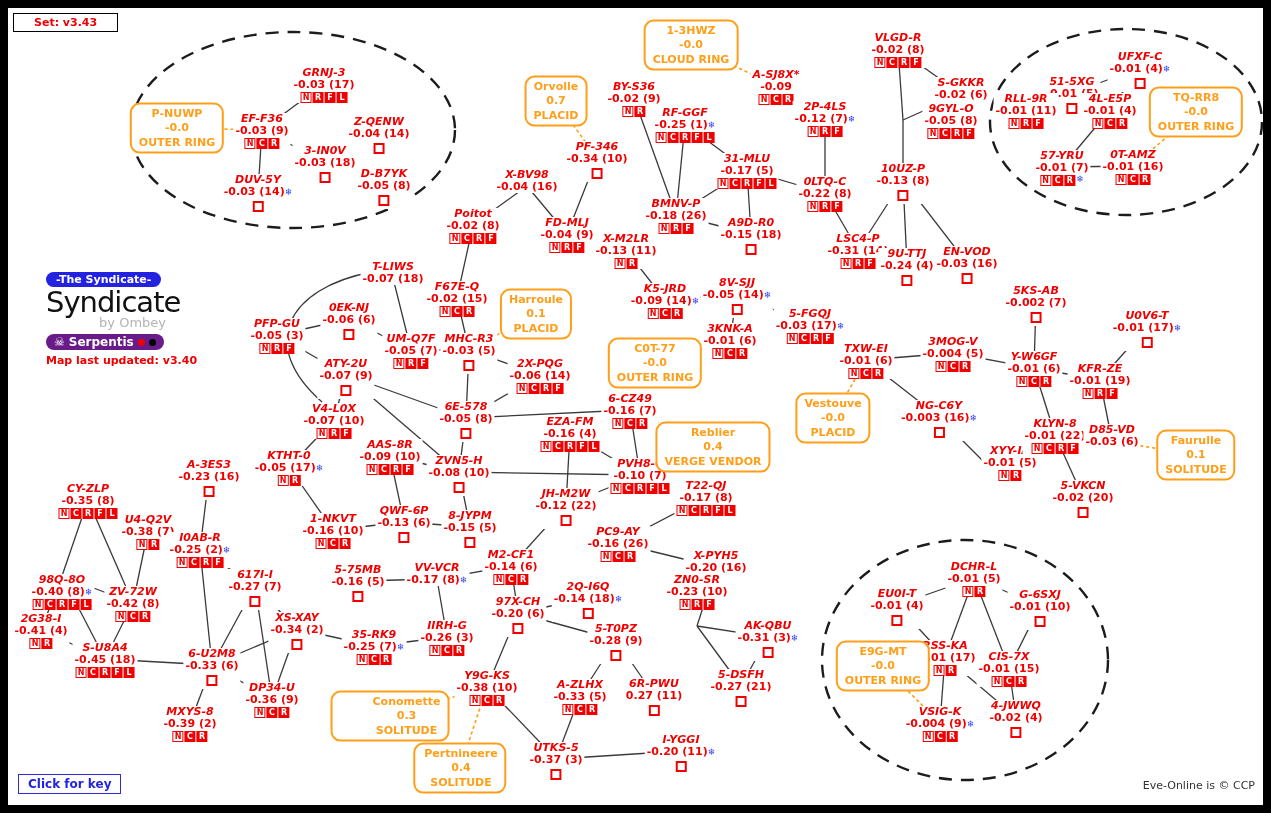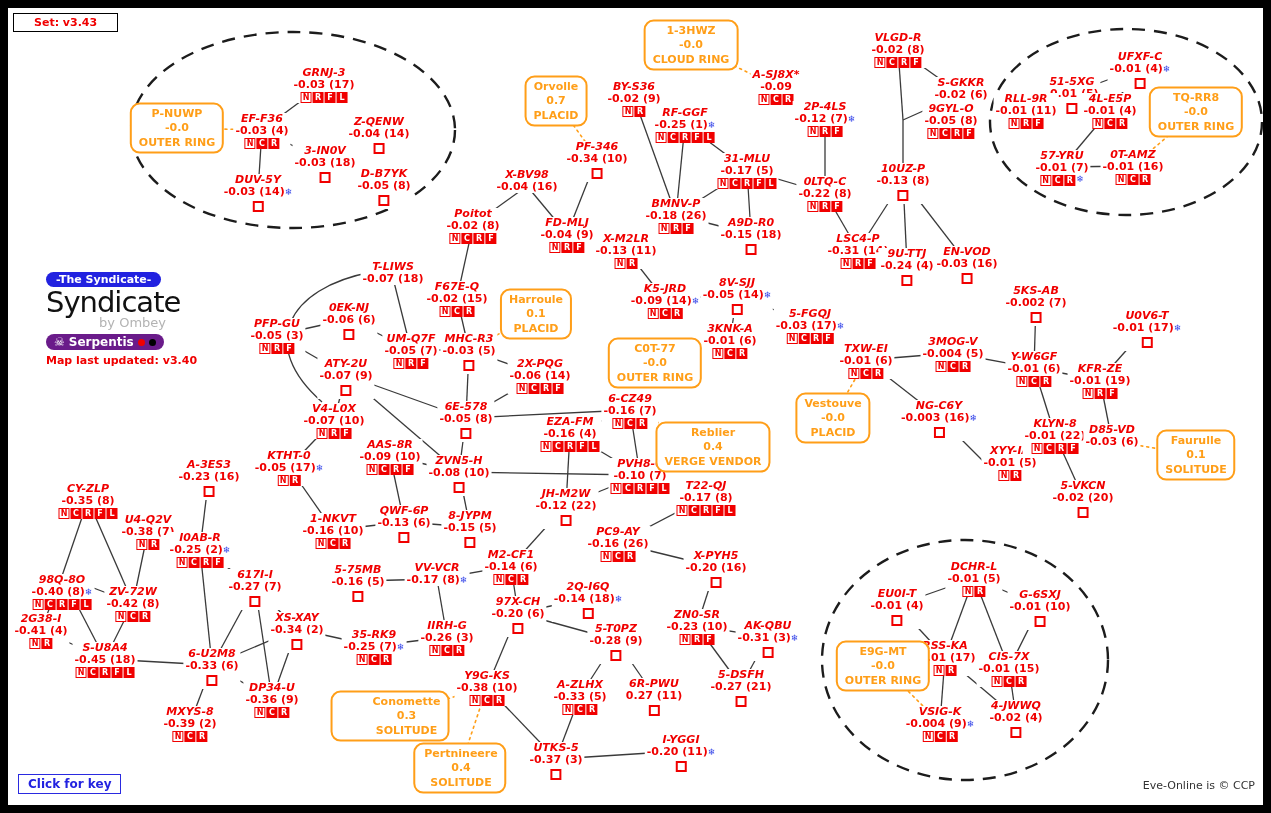--- a/index.html
+++ b/index.html
@@ -217,21 +217,21 @@
       <span class="sval">-0.03 (17)</span>
       <span class="badges">
         <span class="badge outline">N</span>
         <span class="badge">R</span>
         <span class="badge">F</span>
         <span class="badge">L</span>
       </span>
     </div>
     <div class="sys" style="left: 262px; top: 113px;">
       <span class="sname">EF-F36</span>
-      <span class="sval">-0.03 (4)</span>
+      <span class="sval">-0.03 (9)</span>
       <span class="badges">
         <span class="badge outline">N</span>
         <span class="badge">C</span>
         <span class="badge">R</span>
       </span>
     </div>
     <div class="sys" style="left: 379px; top: 116px;"><span class="sname">Z-QENW</span><span class="sval">-0.04 (14)</span><span class="sqmark"></span></div>
     <div class="sys" style="left: 325px; top: 145px;"><span class="sname">3-IN0V</span><span class="sval">-0.03 (18)</span><span class="sqmark"></span></div>
     <div class="sys" style="left: 258px; top: 174px;"><span class="sname">DUV-5Y</span><span class="sval">-0.03 (14)<span class="snow">❄</span></span><span class="sqmark"></span></div>
     <div class="sys" style="left: 384px; top: 168px;"><span class="sname">D-B7YK</span><span class="sval">-0.05 (8)</span><span class="sqmark"></span></div>
@@ -752,21 +752,21 @@
       <span class="sval">-0.14 (6)</span>
       <span class="badges">
         <span class="badge outline">N</span>
         <span class="badge">C</span>
         <span class="badge">R</span>
       </span>
     </div>
     <div class="sys" style="left: 518px; top: 596px;"><span class="sname">97X-CH</span><span class="sval">-0.20 (6)</span><span class="sqmark"></span></div>
     <div class="sys" style="left: 588px; top: 581px;"><span class="sname">2Q-I6Q</span><span class="sval">-0.14 (18)<span class="snow">❄</span></span><span class="sqmark"></span></div>
     <div class="sys" style="left: 616px; top: 623px;"><span class="sname">5-T0PZ</span><span class="sval">-0.28 (9)</span><span class="sqmark"></span></div>
-    <div class="sys" style="left: 697px; top: 609px;">
+    <div class="sys" style="left: 697px; top: 574px;">
       <span class="sname">ZN0-SR</span>
       <span class="sval">-0.23 (10)</span>
       <span class="badges">
         <span class="badge outline">N</span>
         <span class="badge">R</span>
         <span class="badge">F</span>
       </span>
     </div>
     <div class="sys" style="left: 768px; top: 620px;"><span class="sname">AK-QBU</span><span class="sval">-0.31 (3)<span class="snow">❄</span></span><span class="sqmark"></span></div>
     <div class="sys" style="left: 741px; top: 669px;"><span class="sname">5-DSFH</span><span class="sval">-0.27 (21)</span><span class="sqmark"></span></div>

